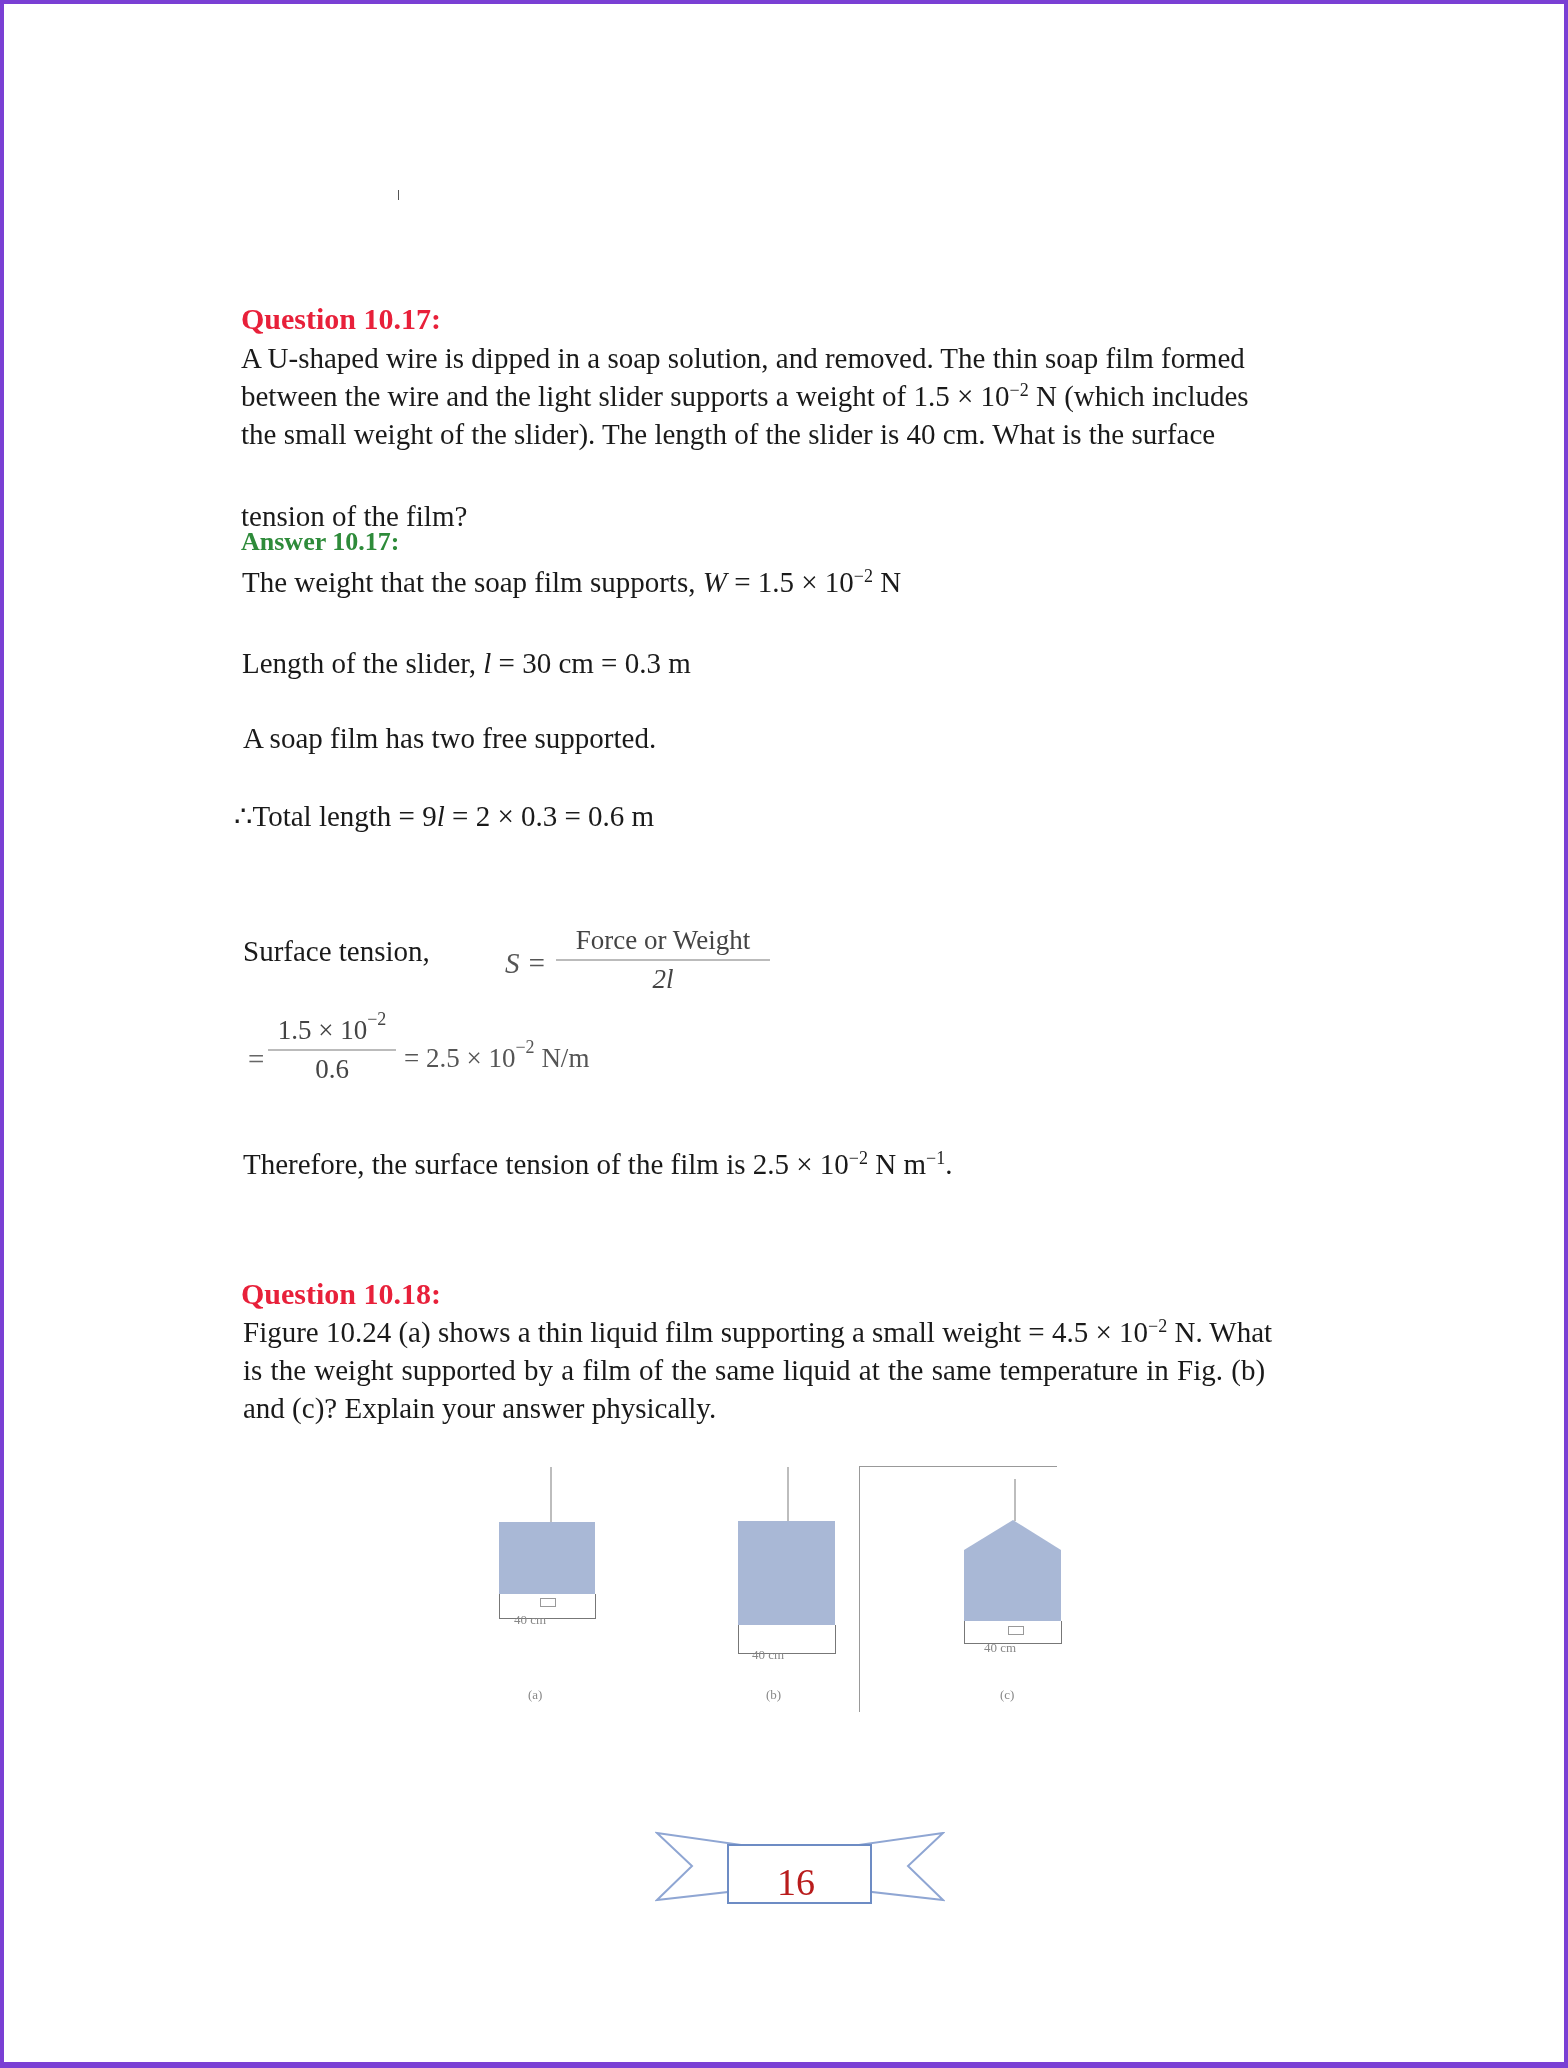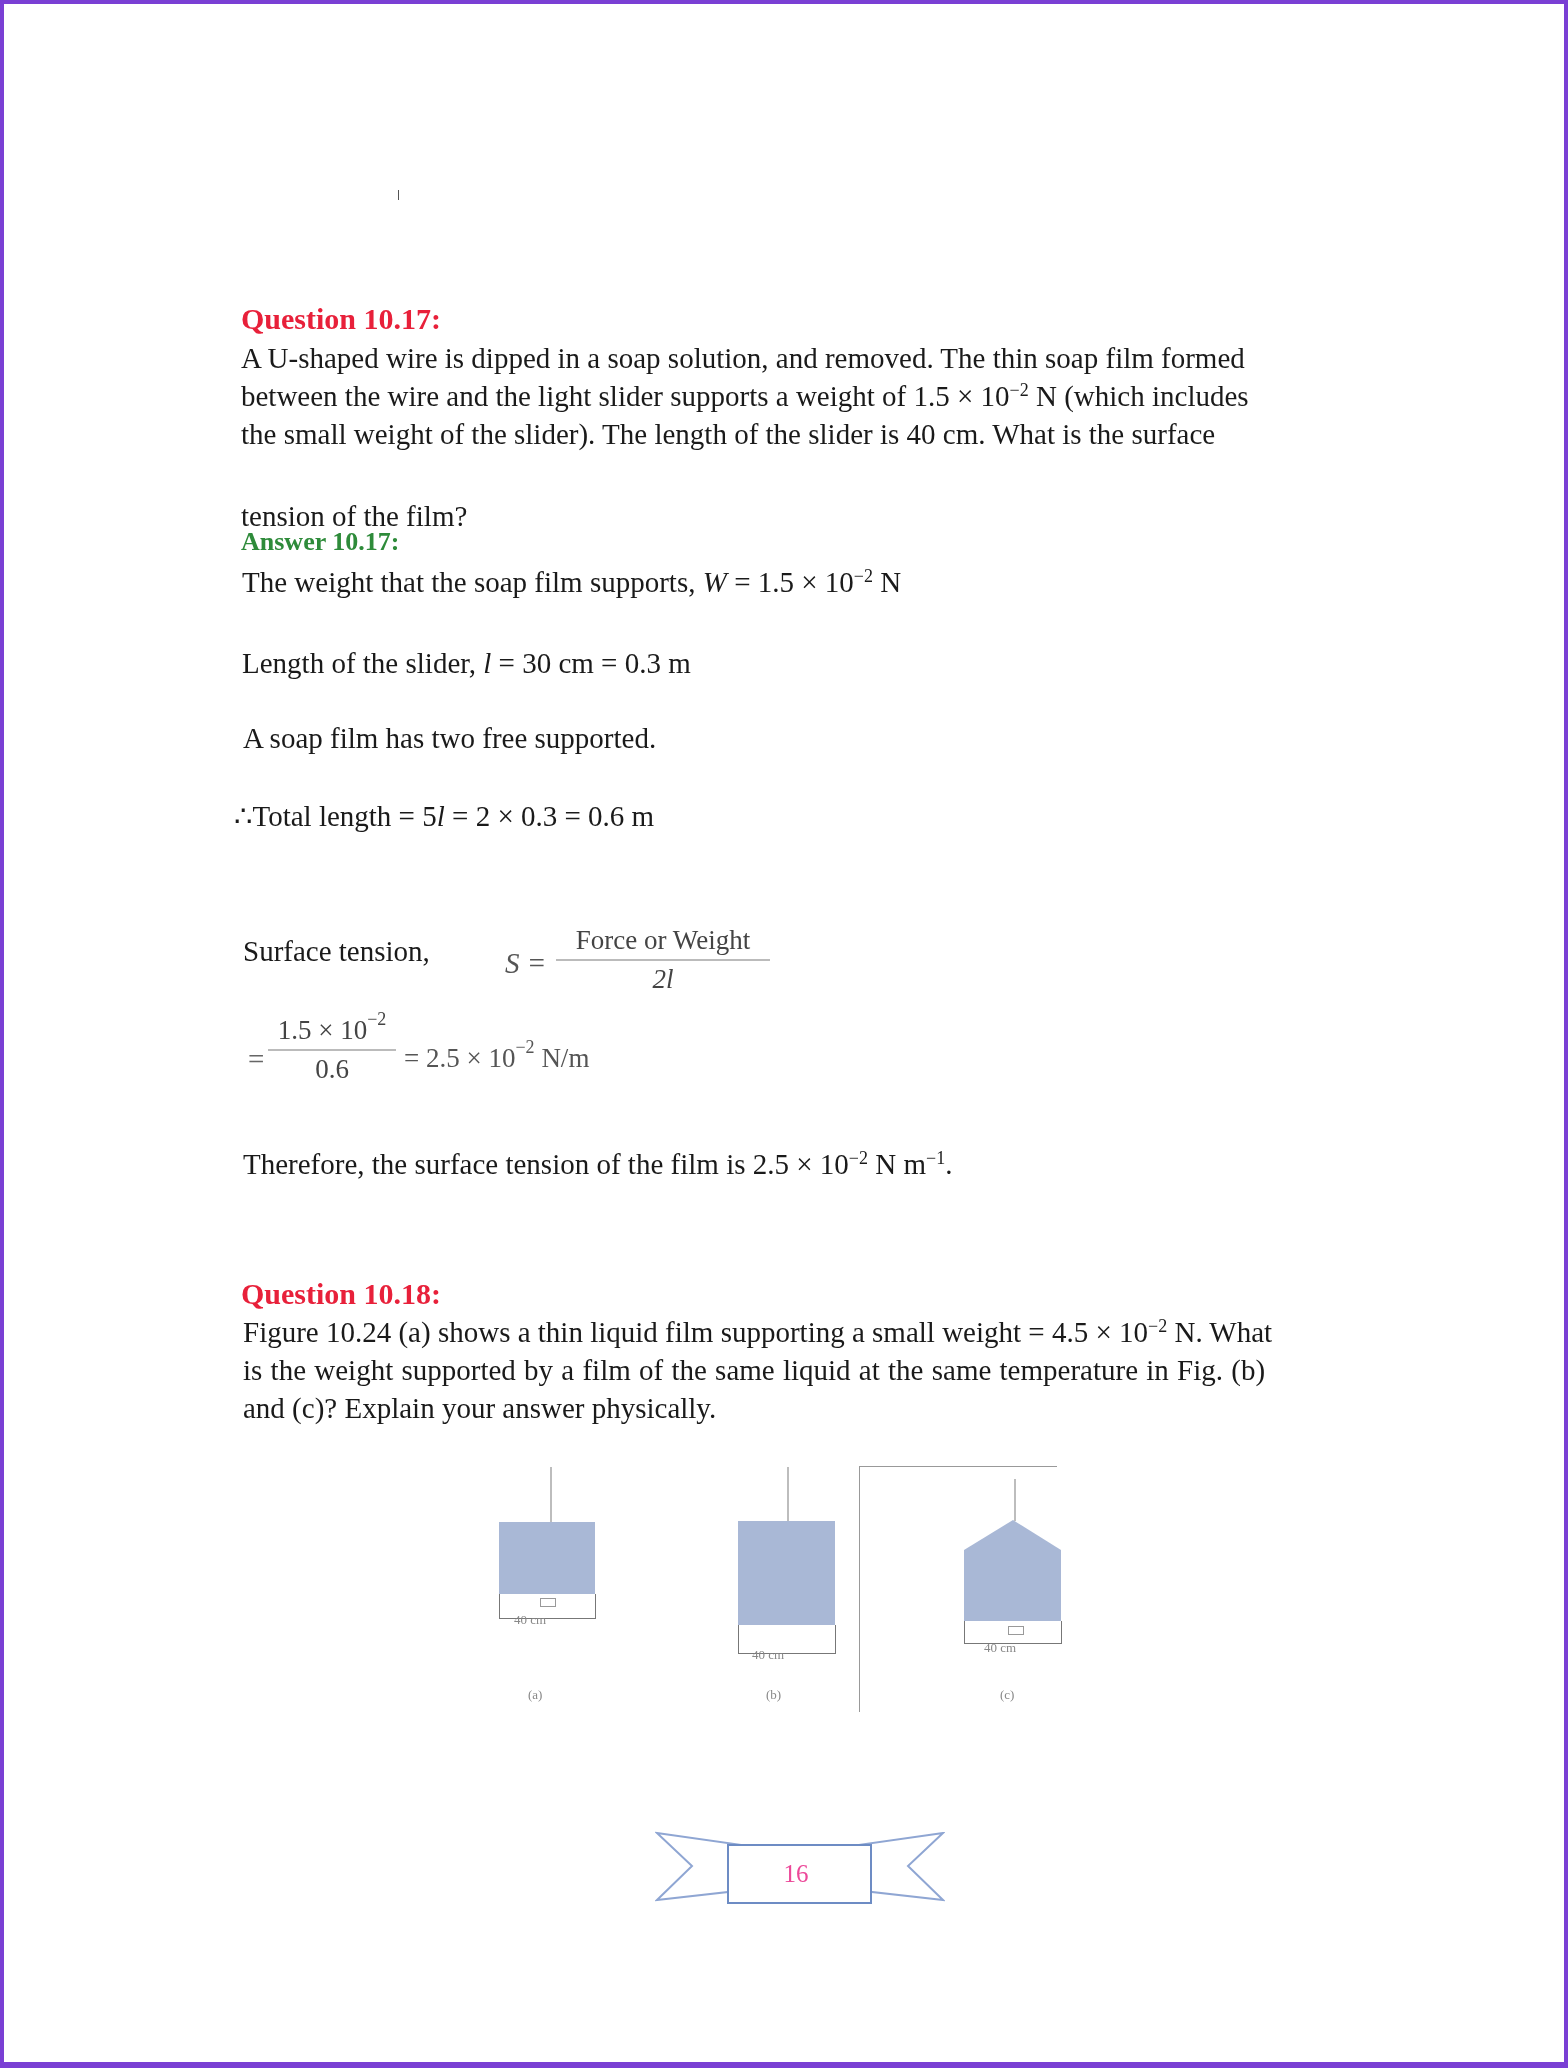--- a/index.html
+++ b/index.html
@@ -14,39 +14,39 @@
   sup { font-size:18px; vertical-align:top; position:relative; top:-6px; }
   .tick { position:absolute; left:398px; top:190px; width:1px; height:10px; background:#555; }
   .frac { position:absolute; text-align:center; color:#444; }
   .frac .num, .frac .den { display:block; font-size:27px; }
   .frac .bar { display:block; height:2px; background:#bbb; margin:3px 0; }
   .fig-str { position:absolute; width:2px; background:#bdbdbd; }
   .film { position:absolute; background:#a9b8d6; }
   .wire { position:absolute; border:1px solid #777; border-top:none; }
   .figlabel { position:absolute; font-size:13px; color:#888; }
   .ribbon-num { position:absolute; left:728px; top:1860px; width:136px; height:40px; text-align:center;
-                font-size:25px; color:#ec4899; }
+                font-size:38px; color:#b91c1c; }
 </style>
 </head>
 <body>
 
 <div class="frame"></div>
 <div class="tick"></div>
 
 <div class="abs qhead" style="left:241px;top:302px;">Question 10.17:</div>
 <div class="abs body" style="left:241px;top:339px;">A U-shaped wire is dipped in a soap solution, and removed. The thin soap film formed</div>
 <div class="abs body" style="left:241px;top:377px;"><span>between the wire and the light slider supports a weight of 1.5 × 10</span><sup>−2</sup><span> N (which includes</span></div>
 <div class="abs body" style="left:241px;top:415px;">the small weight of the slider). The length of the slider is 40 cm. What is the surface</div>
 <div class="abs body" style="left:241px;top:453px;margin-top:44px;">tension of the film?</div>
 
 <div class="abs ahead" style="left:241px;top:527px;">Answer 10.17:</div>
 <div class="abs body" style="left:242px;top:563px;"><span>The weight that the soap film supports, </span><i>W</i><span> = 1.5 × 10</span><sup>−2</sup><span> N</span></div>
 <div class="abs body" style="left:242px;top:644px;"><span>Length of the slider, </span><i>l</i><span> = 30 cm = 0.3 m</span></div>
 <div class="abs body" style="left:243px;top:719px;">A soap film has two free supported.</div>
-<div class="abs body" style="left:234px;top:797px;"><span>∴Total length = 5</span><i>l</i><span> = 2 × 0.3 = 0.6 m</span></div>
+<div class="abs body" style="left:234px;top:797px;"><span>∴Total length = 9</span><i>l</i><span> = 2 × 0.3 = 0.6 m</span></div>
 
 <div class="abs body" style="left:243px;top:932px;">Surface tension,</div>
 <div class="abs body" style="left:505px;top:944px;color:#555;font-style:italic;">S =</div>
 <div class="frac" style="left:556px;top:925px;width:214px;">
   <span class="num">Force or Weight</span>
   <span class="bar"></span>
   <span class="den" style="font-style:italic;">2l</span>
 </div>
 
 <div class="abs body" style="left:248px;top:1040px;color:#666;">=</div>

